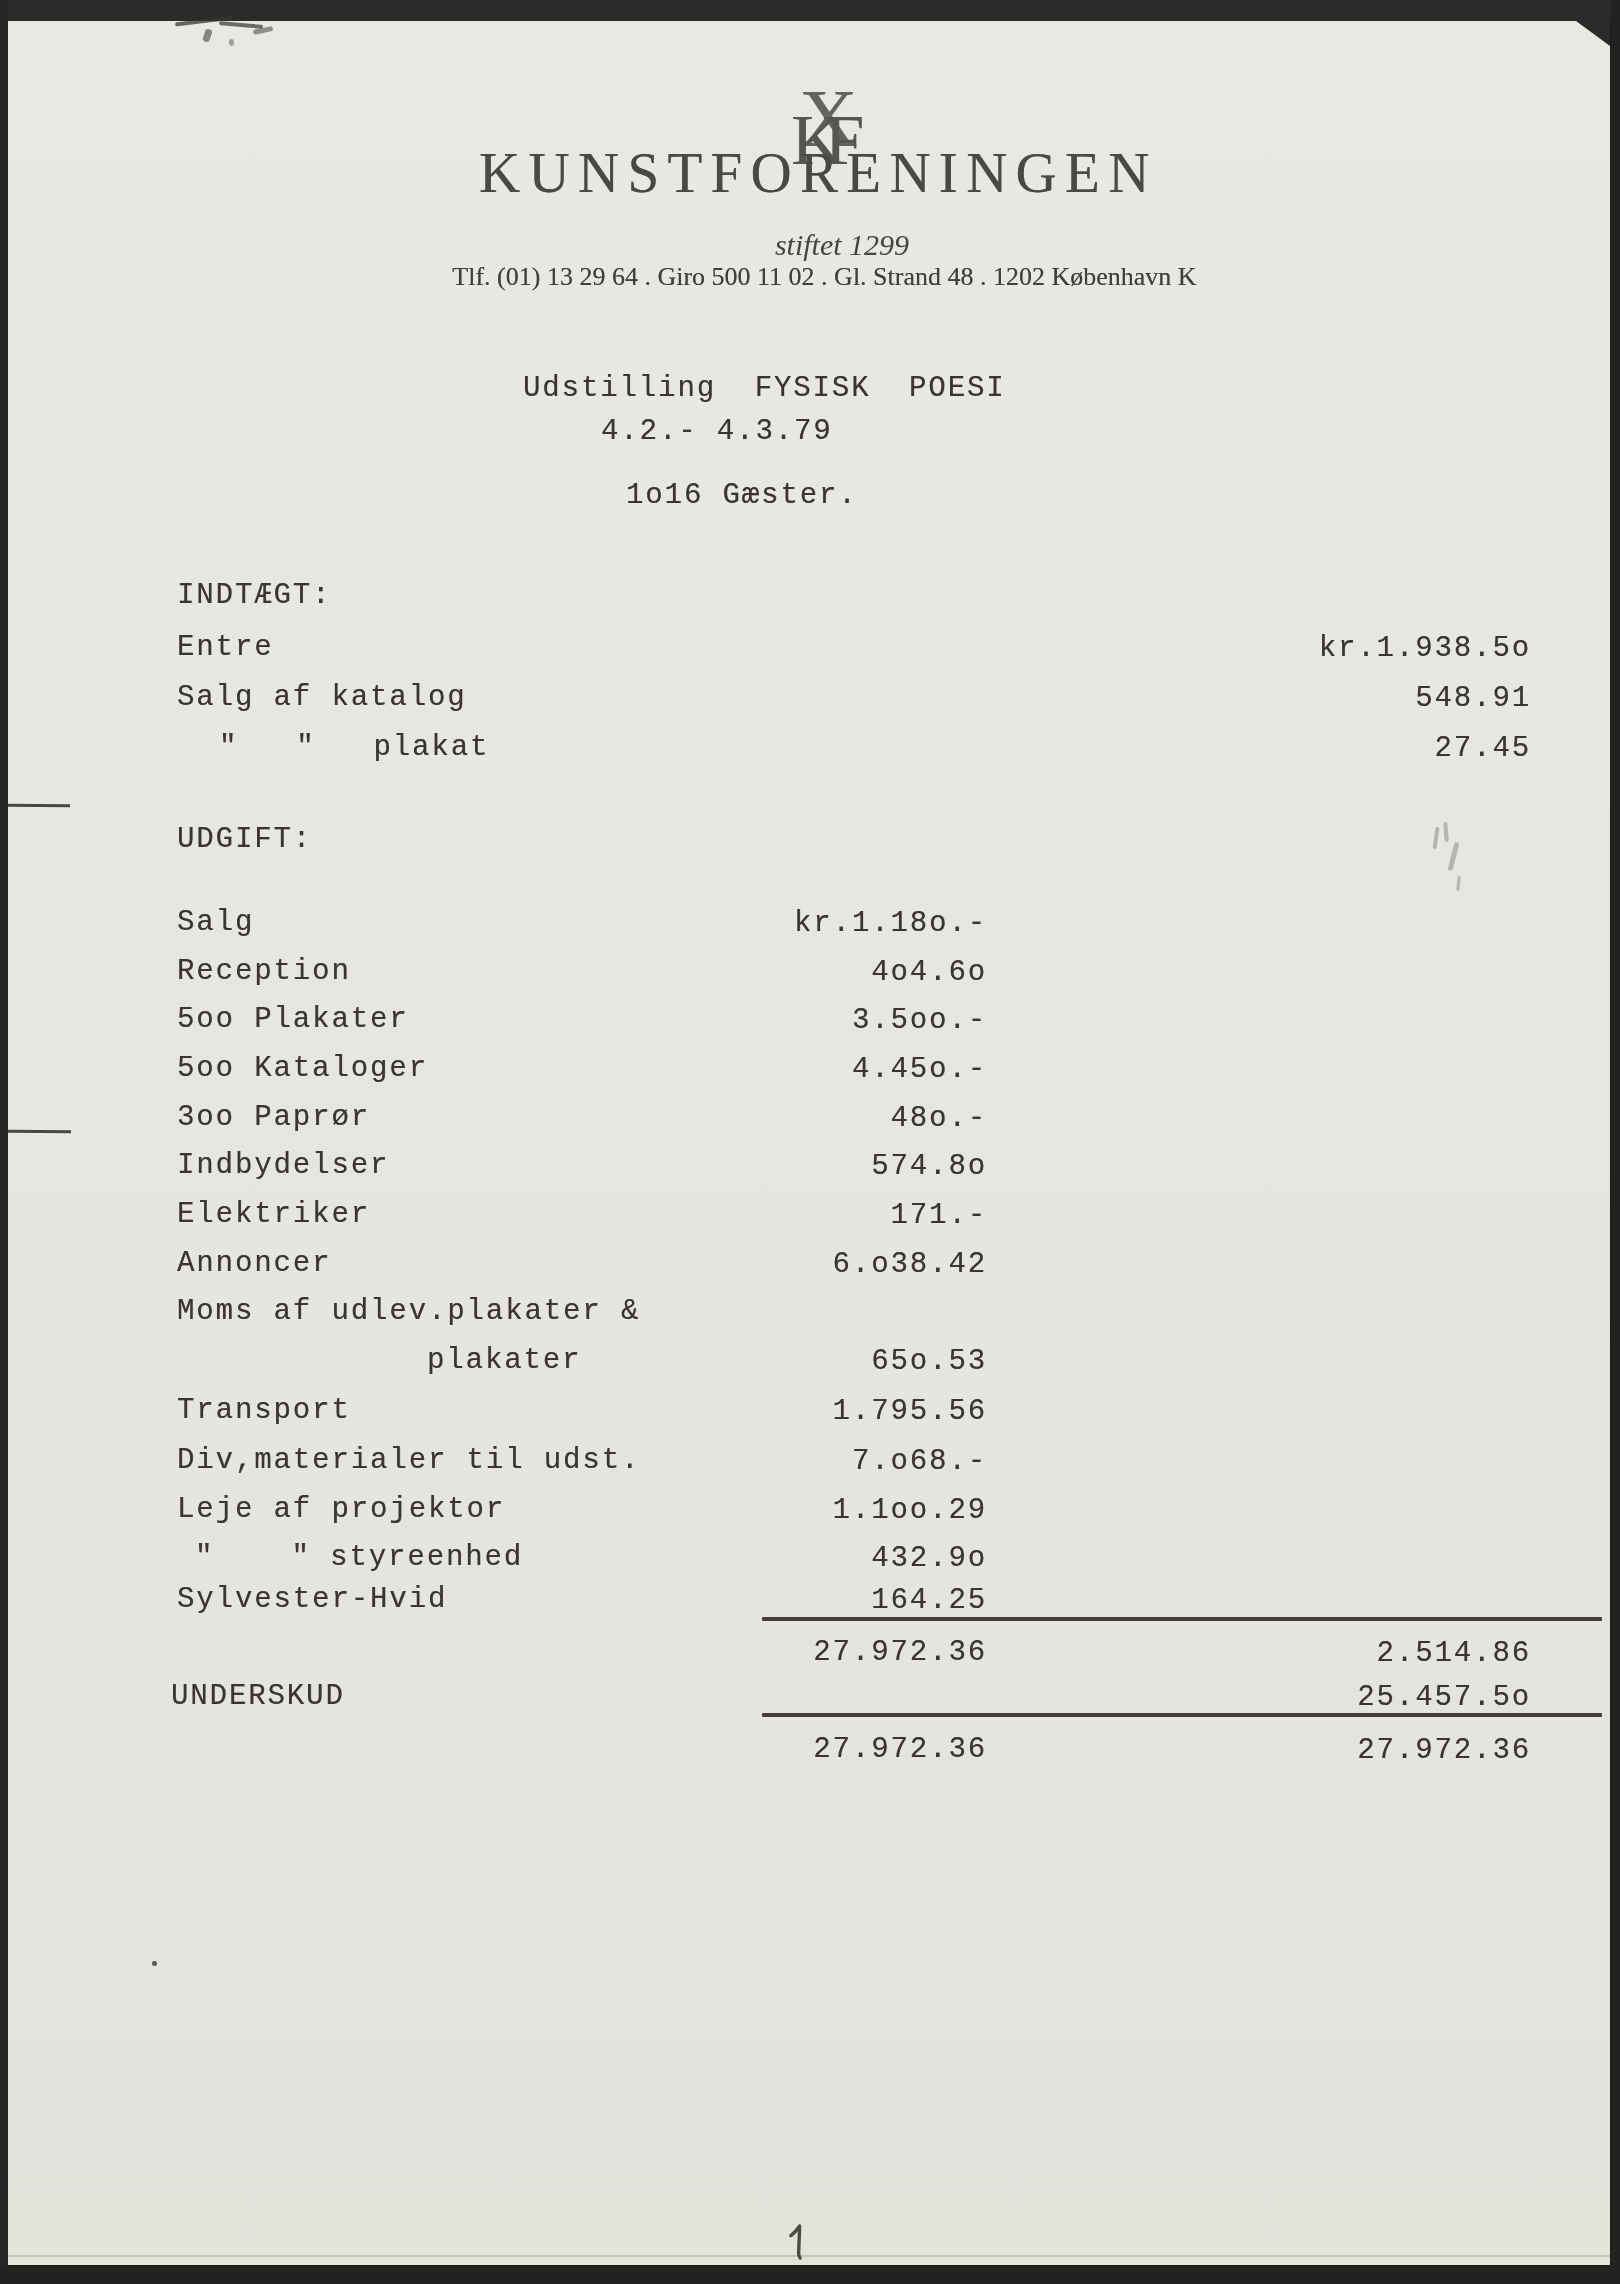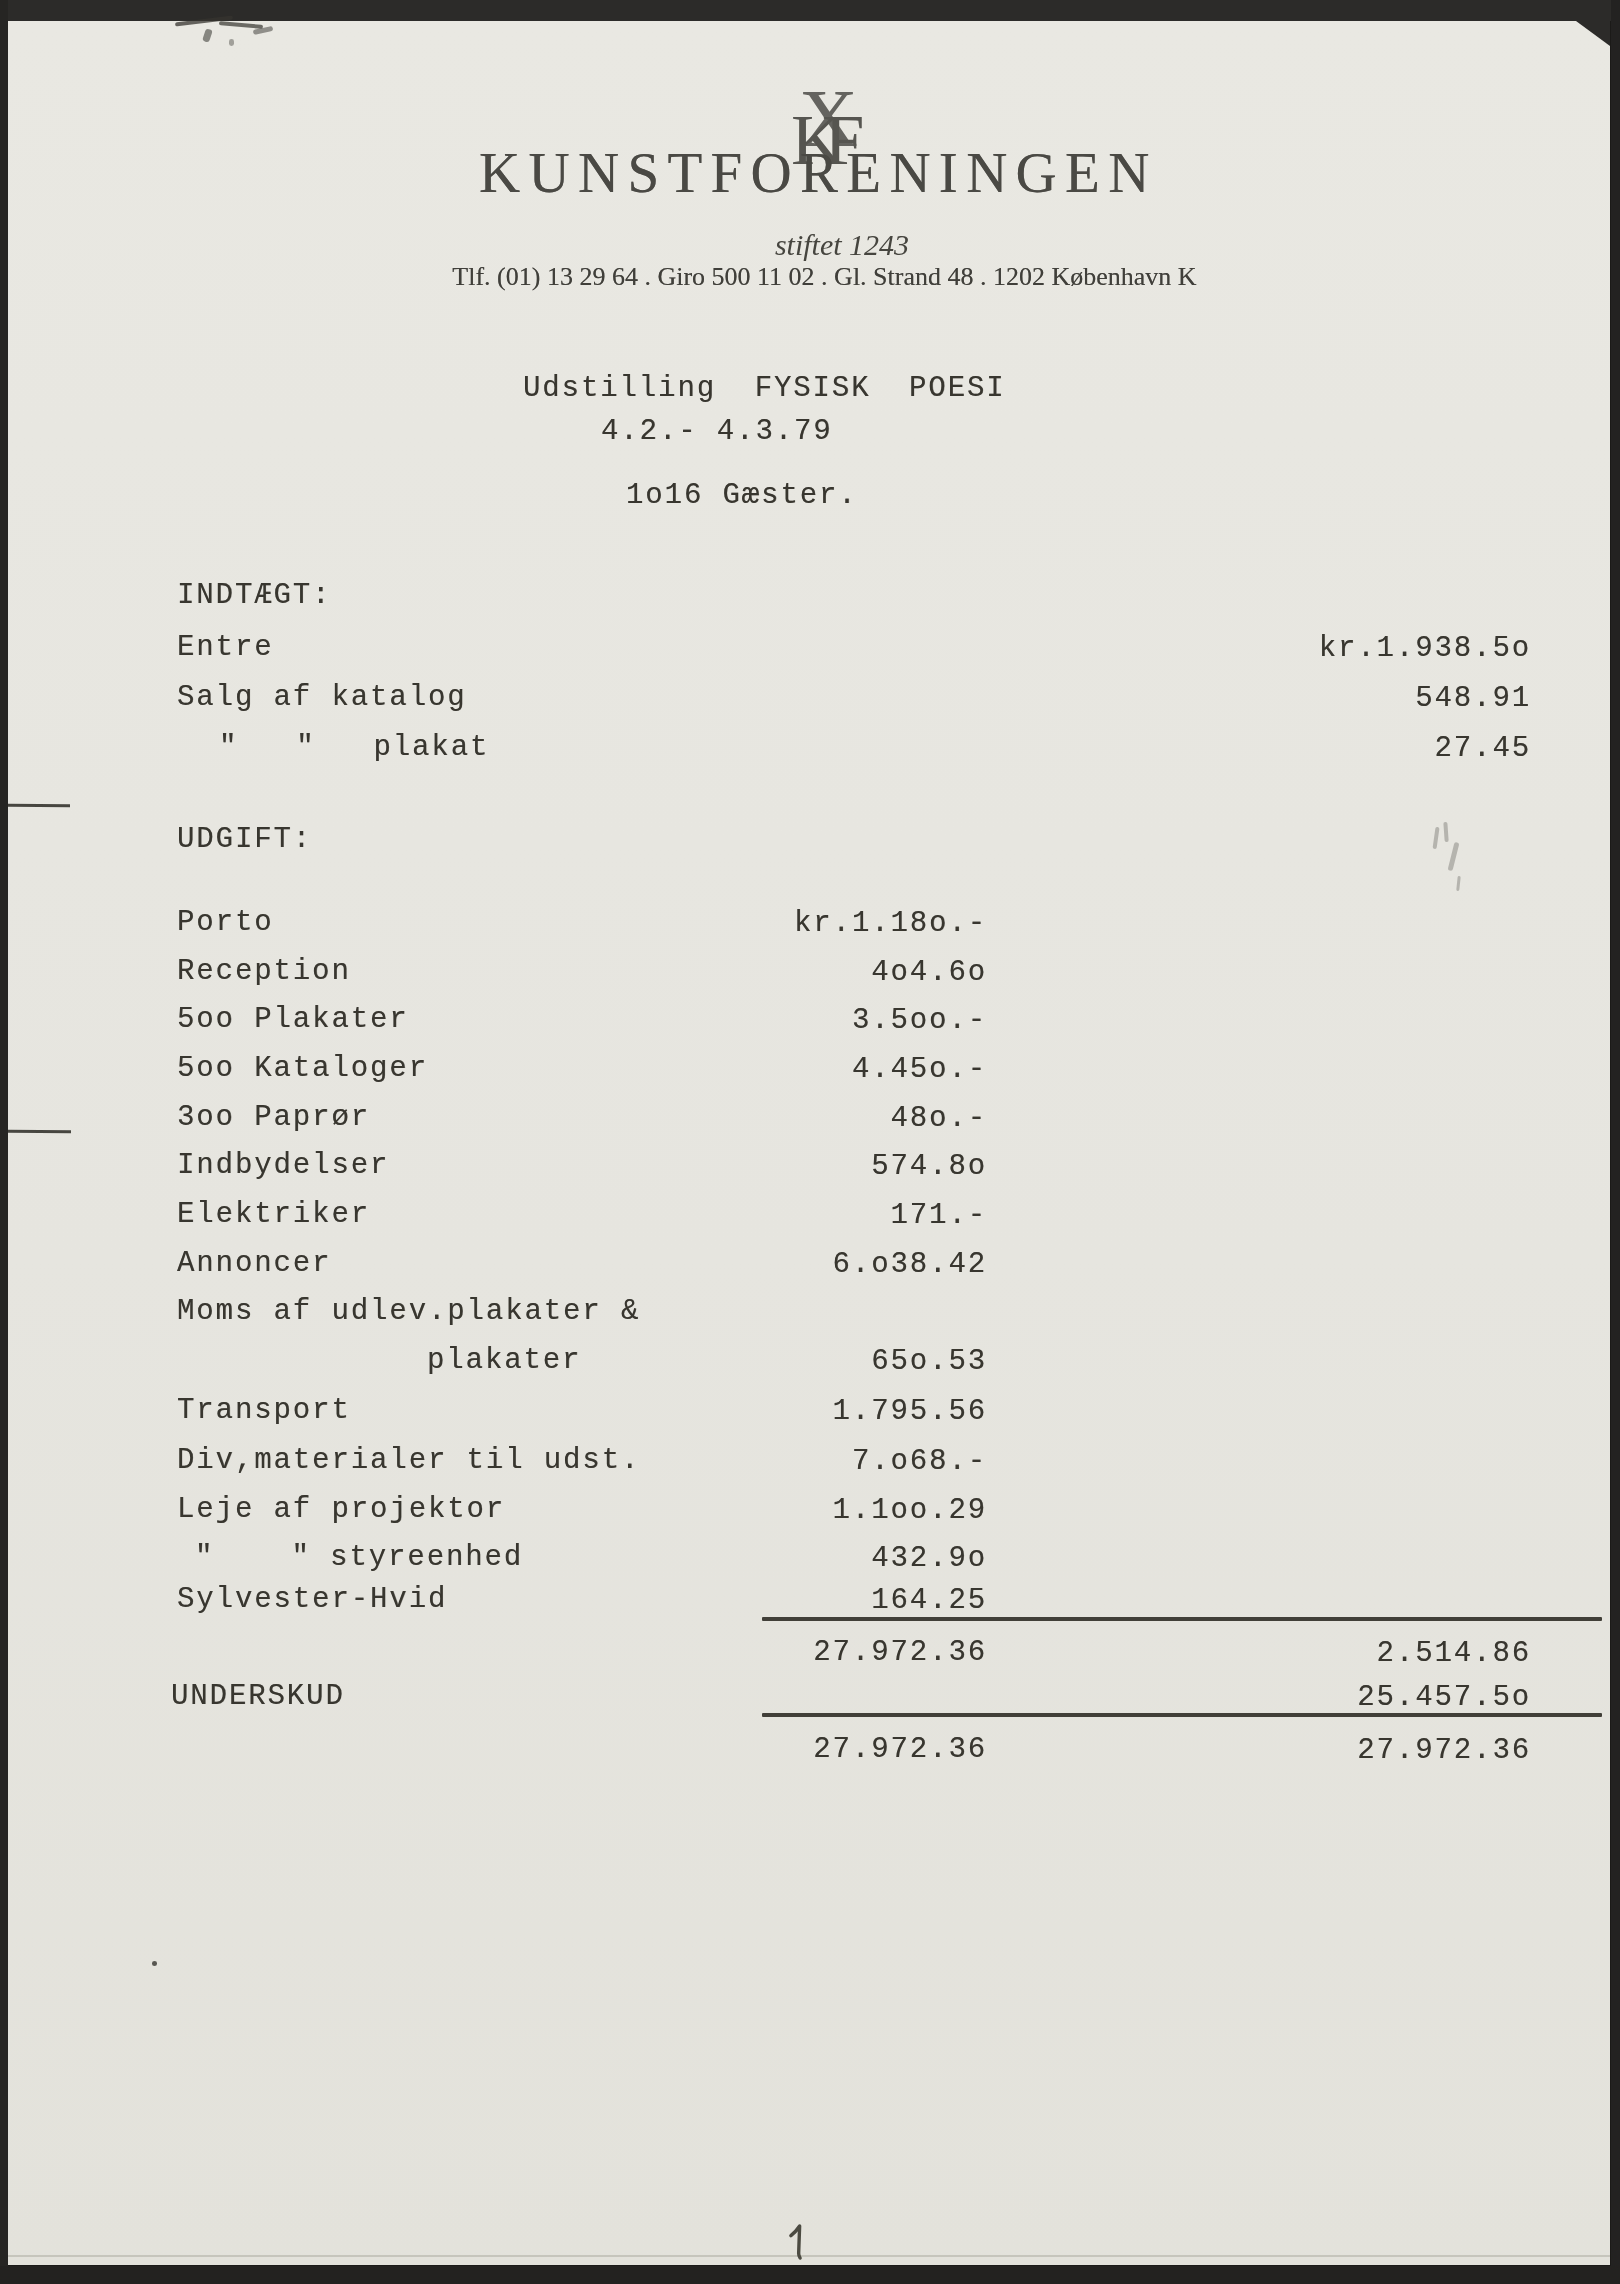--- a/index.html
+++ b/index.html
@@ -102,41 +102,41 @@
   <svg width="80" height="116" viewBox="0 0 164 238">
     <g fill="#4a4944" font-family="Liberation Serif, serif" opacity=".92">
       <text x="-2" y="196" font-size="148">K</text>
       <text x="66" y="196" font-size="148">F</text>
       <text x="14" y="160" font-size="168" opacity=".9">X</text>
     </g>
   </svg>
 </div>
 
 <div class="serif-head" id="org-name">KUNSTFORENINGEN</div>
-<div class="serif-head" id="founded">stiftet 1243</div>
+<div class="serif-head" id="founded">stiftet 1299</div>
 <div class="serif-head" id="contact-line">Tlf. (01) 13 29 64 . Giro 500 11 02 . Gl. Strand 48 . 1202 København K</div>
 
 <div class="tw" style="left:515px;top:374px;margin-left:8px;">Udstilling  FYSISK  POESI</div>
 <div class="tw" style="left:601px;top:417px;">4.2.- 4.3.79</div>
 <div class="tw" style="left:626px;top:481px;">1o16 Gæster.</div>
 
 <div class="tw" style="left:177px;top:581px;">INDTÆGT:</div>
 
 <div class="tw" style="left:177px;top:633px;">Entre</div>
 <div class="tw amt" style="right:89px;top:634px;">kr.1.938.5o</div>
 
 <div class="tw" style="left:177px;top:683px;">Salg af katalog</div>
 <div class="tw amt" style="right:89px;top:684px;">548.91</div>
 
 <div class="tw" style="left:219px;top:733px;">"   "   plakat</div>
 <div class="tw amt" style="right:89px;top:734px;text-align:center;">27.45</div>
 
 <div class="tw" style="left:177px;top:825px;">UDGIFT:</div>
 
-<div class="tw" style="left:177px;top:908px;">Porto</div>
+<div class="tw" style="left:177px;top:908px;">Salg</div>
 <div class="tw amt" style="right:633px;top:909px;">kr.1.18o.-</div>
 
 <div class="tw" style="left:177px;top:957px;">Reception</div>
 <div class="tw amt" style="right:633px;top:958px;margin-left:12px;">4o4.6o</div>
 
 <div class="tw" style="left:177px;top:1005px;">5oo Plakater</div>
 <div class="tw amt" style="right:633px;top:1006px;">3.5oo.-</div>
 
 <div class="tw" style="left:177px;top:1054px;">5oo Kataloger</div>
 <div class="tw amt" style="right:633px;top:1055px;">4.45o.-</div>

